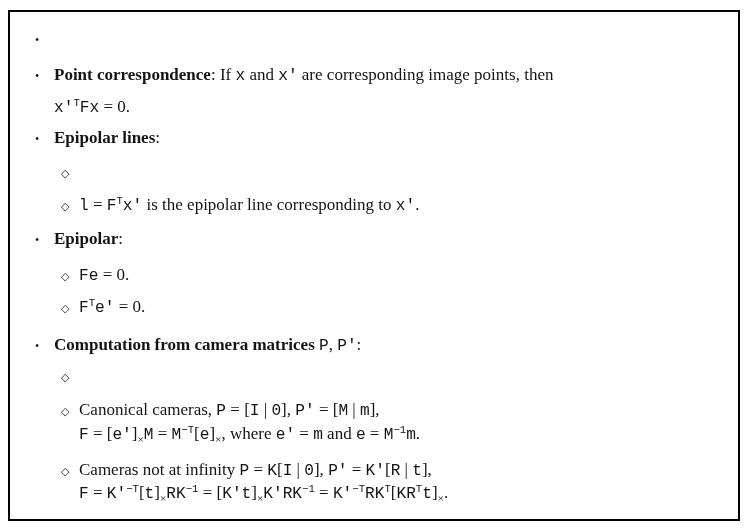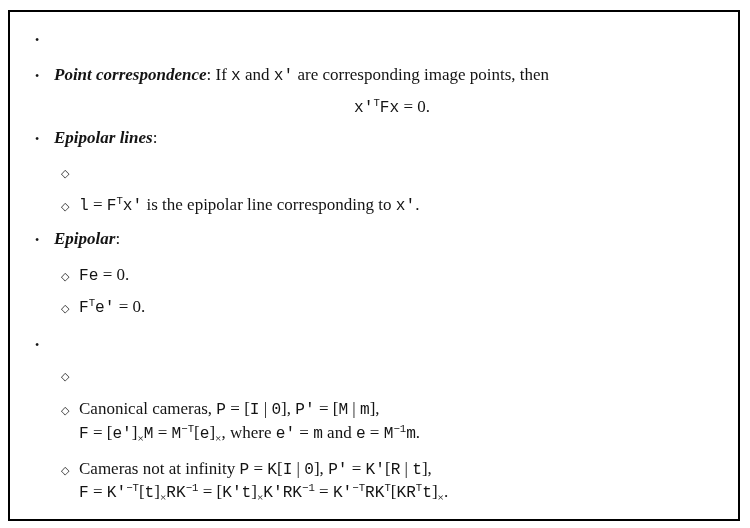--- a/index.html
+++ b/index.html
@@ -12,26 +12,26 @@
     border:2px solid #000; box-sizing:border-box;
     padding:13px 8px 0 10px; background:#fff;
   }
   .row {
     display:flex; align-items:baseline; white-space:nowrap;
     line-height:30px; font-size:17px;
   }
   .row .mk { flex:0 0 auto; text-align:left; }
   .b   { padding-left:15px; }
   .b .mk { width:19px; font-size:12px; }
-  .c1  { padding-left:34px;justify-content:center; }
+  .c1  { padding-left:34px; }
   .d   { padding-left:41px; }
   .d .mk { width:18px; font-size:11px; }
   .c2  { padding-left:59px; }
   .tt  { font-family:"Liberation Mono","DejaVu Sans Mono",monospace; font-size:0.95em; }
-  b    { font-weight:bold;font-style:italic; }
+  b    { font-weight:bold; }
   sup, sub { font-size:66%; line-height:0; }
   sup  { vertical-align:super; }
   sub  { vertical-align:sub; }
 </style>
 </head>
 <body>
 
 <div class="frame">
 
   <div class="row b">
@@ -71,20 +71,21 @@
     <span><span class="tt">Fe</span> = 0.</span>
   </div>
 
   <div class="row d" style="margin-top:1px">
     <span class="mk">◇</span>
     <span><span class="tt">F<sup>T</sup>e′</span> = 0.</span>
   </div>
 
   <div class="row b" style="margin-top:7px">
     <span class="mk">•</span>
+    <span><b>Computation from camera matrices</b> <span class="tt">P</span>, <span class="tt">P′</span>:</span>
   </div>
 
   <div class="row d" style="margin-top:1px">
     <span class="mk">◇</span>
   </div>
 
 
   <div class="row d" style="margin-top:3px">
     <span class="mk">◇</span>
     <span>Canonical cameras, <span class="tt">P</span> = [<span class="tt">I</span> | <span class="tt">0</span>], <span class="tt">P′</span> = [<span class="tt">M</span> | <span class="tt">m</span>],</span>

